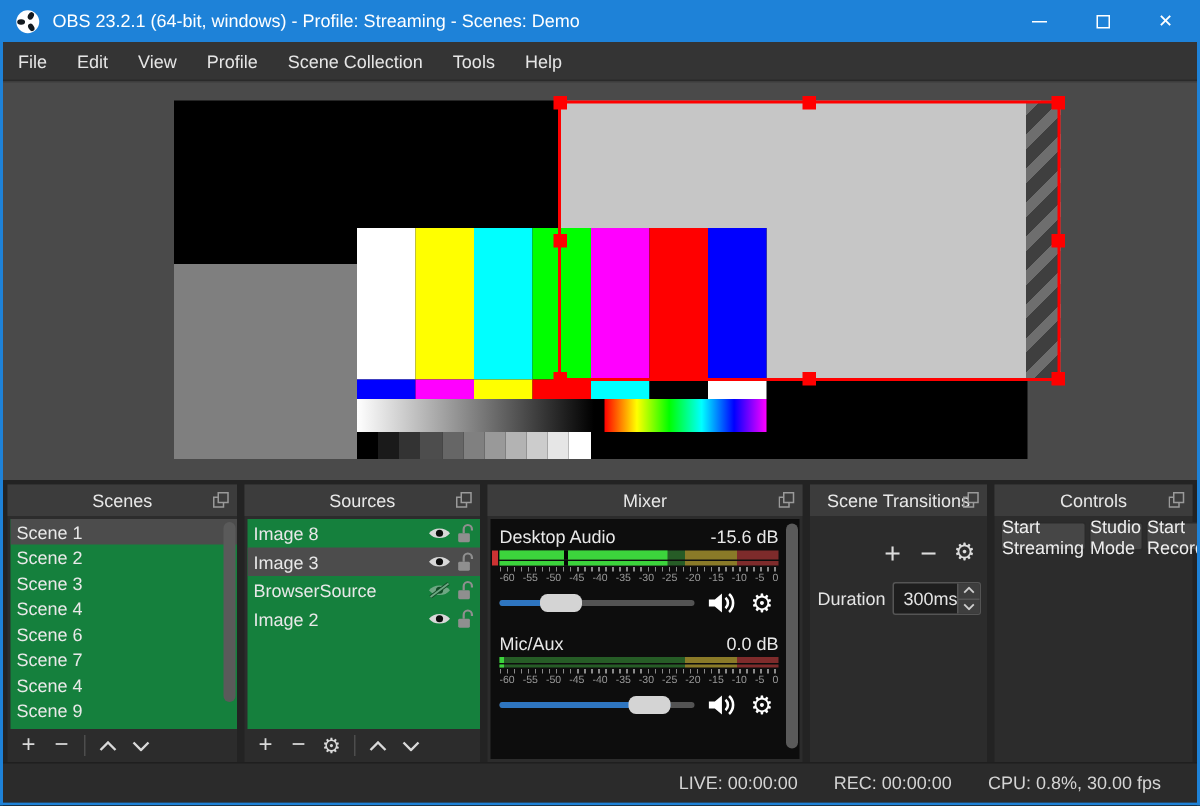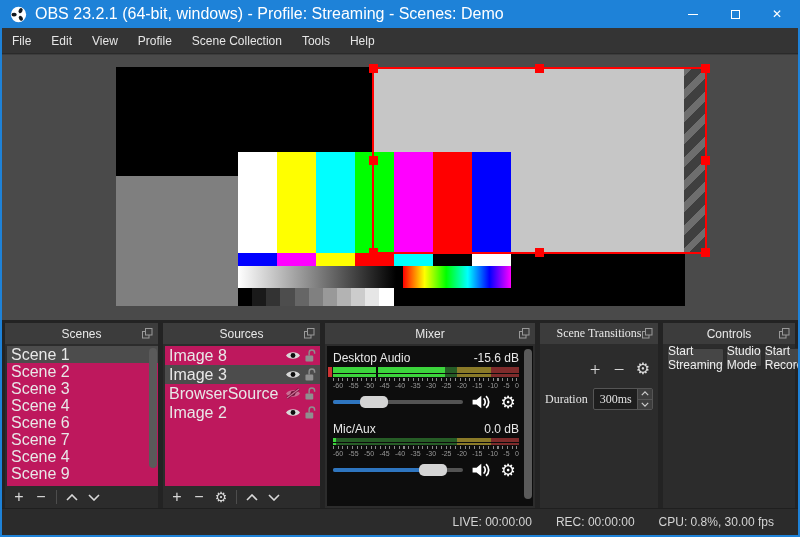--- a/index.html
+++ b/index.html
@@ -5,21 +5,21 @@
   * { box-sizing: border-box; margin: 0; padding: 0; }
   body { font-family: "Liberation Sans", sans-serif; background: #000; }
   .window {
     width: 800px; height: 537px; display: flex; flex-direction: column;
     border-left: 2px solid #1e82d8; border-right: 2px solid #1e82d8; border-bottom: 2px solid #1e82d8;
     background: #2b2b2b; overflow: hidden;
   }
   
   .titlebar { height: 28px; background: #1e82d8; display: flex; align-items: center; color: #fff; flex: 0 0 auto; }
   .titlebar .logo { width: 17px; height: 17px; margin: 0 8px 0 8px; flex: 0 0 auto; }
-  .titlebar .title { font-size: 16px; flex: 1; white-space: nowrap; overflow: hidden; }
+  .titlebar .title { font-size: 12px; flex: 1; white-space: nowrap; overflow: hidden; }
   .winbtns { display: flex; height: 100%; }
   .winbtn { width: 42px; display: flex; align-items: center; justify-content: center; color: #fff; font-size: 12px; }
   .ico-min { width: 10px; height: 1px; background: #fff; display: block; }
   .ico-max { width: 9px; height: 9px; border: 1px solid #fff; display: block; }
   
   .menubar { height: 26px; background: #343434; display: flex; align-items: stretch; color: #e6e6e6; font-size: 12px; flex: 0 0 auto; border-bottom: 1px solid #2a2a2a; }
   .menu-item { display: flex; align-items: center; padding: 0 10px; }
   
   .preview { height: 266px; background: #4a4a4a; position: relative; flex: 0 0 auto; border-top: 1px solid #3d3d3d; overflow: hidden; }
   .abs { position: absolute; }
@@ -38,24 +38,24 @@
   .grad-gap { width: 2.5%; background: #000; }
   .grad-rgb { width: 39.5%; background: linear-gradient(to right, #f00, #ff0 20%, #0f0 40%, #0ff 60%, #00f 80%, #f0f); }
   .row-steps { height: 18px; display: flex; background: #000; }
   .steps-wrap { width: 57%; display: flex; }
   .steps-wrap div { flex: 1; }
   .sel-border { left: 370px; top: 12px; width: 335px; height: 187px; border: 2px solid #ff0000; background: transparent; }
   .handle { position: absolute; width: 9px; height: 9px; background: #ff0000; }
   
   .docks { height: 188px; background: #232323; display: flex; gap: 5px; padding: 3px 3px 0 3px; flex: 0 0 auto; }
   .panel { background: #2c2c2c; display: flex; flex-direction: column; min-width: 0; }
-  .p-scenes { width: 153px; } .p-sources { width: 157px; } .p-mixer { width: 210px; } .p-trans { width: 118px; font-family: Liberation Serif, serif; } .p-controls { flex: 1; }
+  .p-scenes { width: 153px; } .p-sources { width: 157px; } .p-mixer { width: 210px; } .p-trans { width: 118px; } .p-controls { flex: 1; }
   .panel-header { height: 21px; background: #3c3c3c; color: #e8e8e8; font-size: 12px; display: flex; align-items: center; justify-content: center; position: relative; flex: 0 0 auto; }
   .detach { position: absolute; right: 5px; top: 5px; width: 11px; height: 11px; }
-  .listbox { background: #be185d; flex: 1; margin: 2px 0 0 2px; overflow: hidden; position: relative; color: #e8e8e8; font-size: 16px; }
+  .listbox { background: #15803d; flex: 1; margin: 2px 0 0 2px; overflow: hidden; position: relative; color: #e8e8e8; font-size: 12px; }
   .list-row { height: 17px; display: flex; align-items: center; padding: 0 4px; white-space: nowrap; }
   .src-row { height: 19px; }
   .list-row.selected { background: #4c4c4c; }
   .row-icons { margin-left: auto; display: flex; align-items: center; gap: 4px; }
   .vscroll { position: absolute; right: 1px; top: 2px; width: 8px; border-radius: 4px; background: #5a5a5a; }
   .dock-toolbar { height: 22px; display: flex; align-items: center; gap: 2px; padding: 0 4px; color: #d9d9d9; flex: 0 0 auto; }
   .tbtn { width: 20px; height: 20px; display: flex; align-items: center; justify-content: center; font-size: 16px; line-height: 1; }
   .tsep { width: 1px; height: 14px; background: #4d4d4d; margin: 0 3px; }
   
   .mixer-body { background: #0d0d0d; flex: 1; margin: 2px 2px 2px 2px; position: relative; padding: 5px 14px 0 6px; color: #e8e8e8; }

